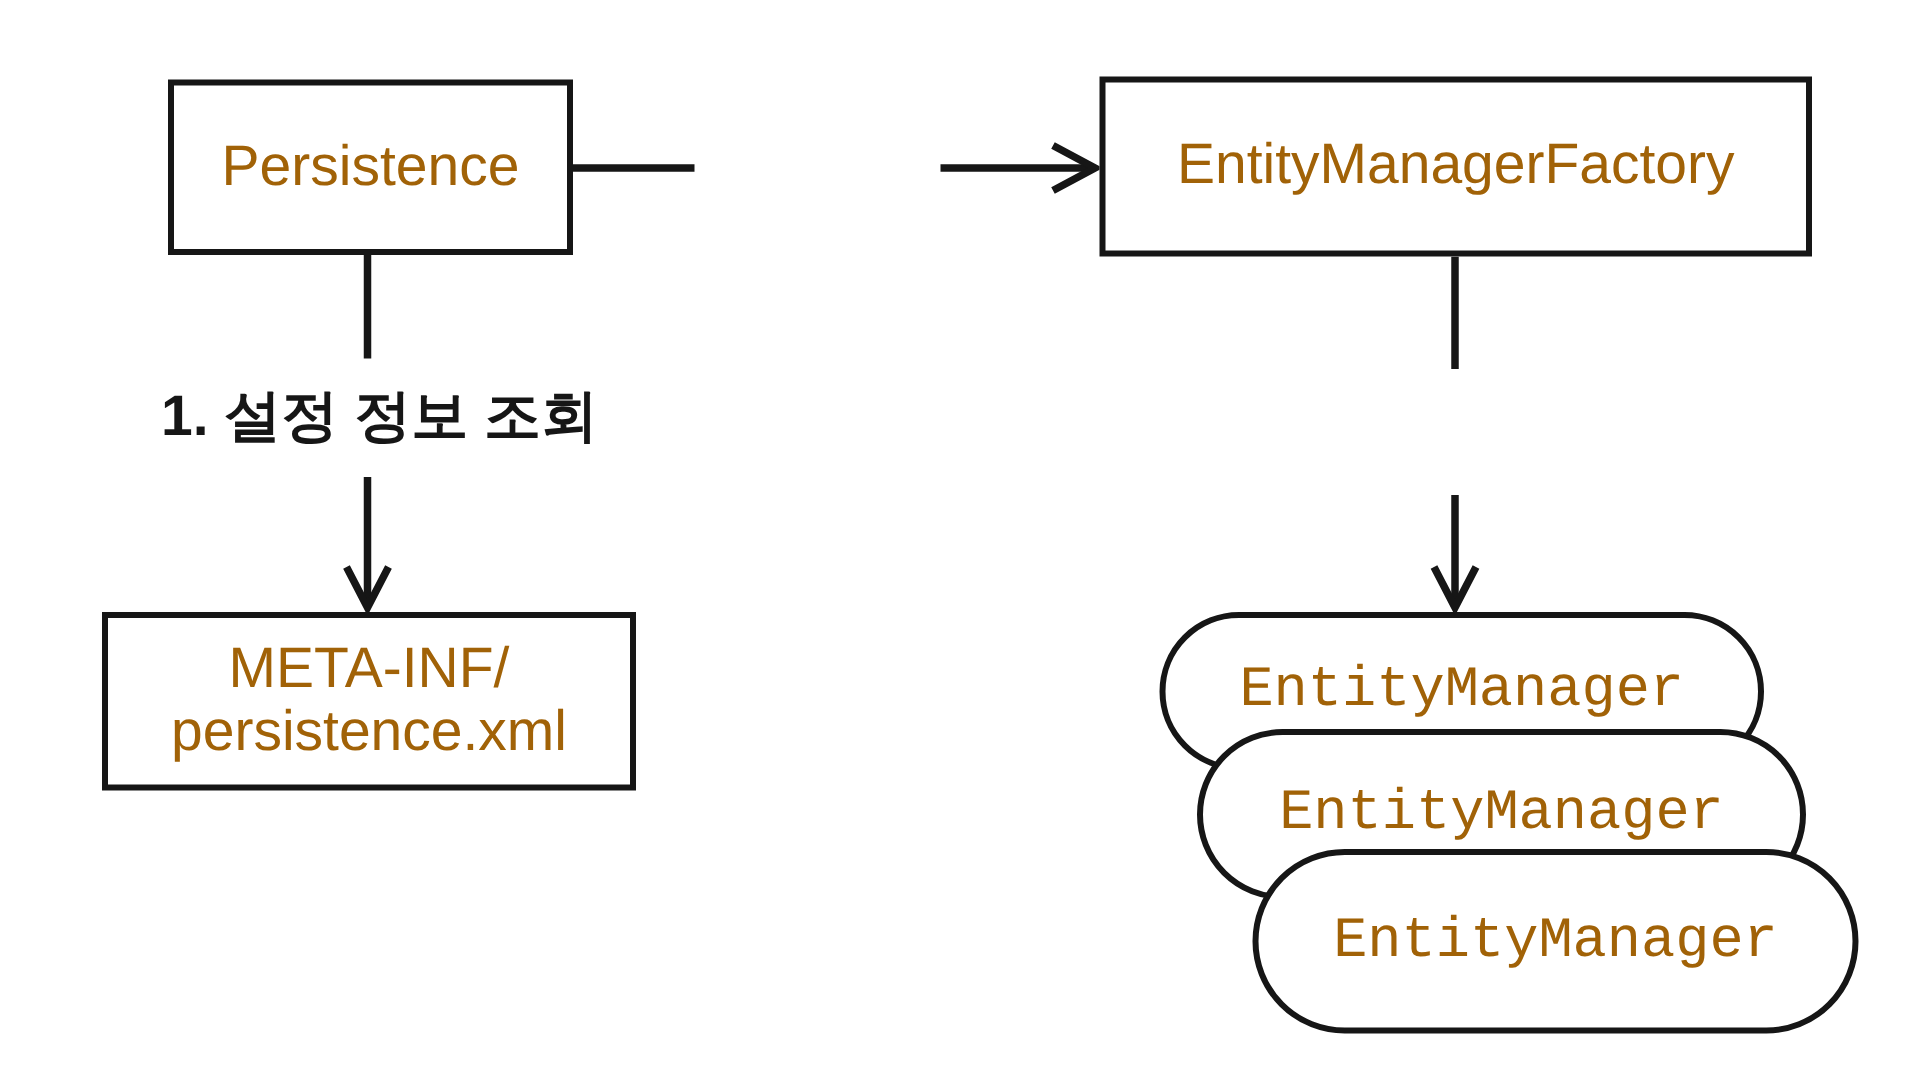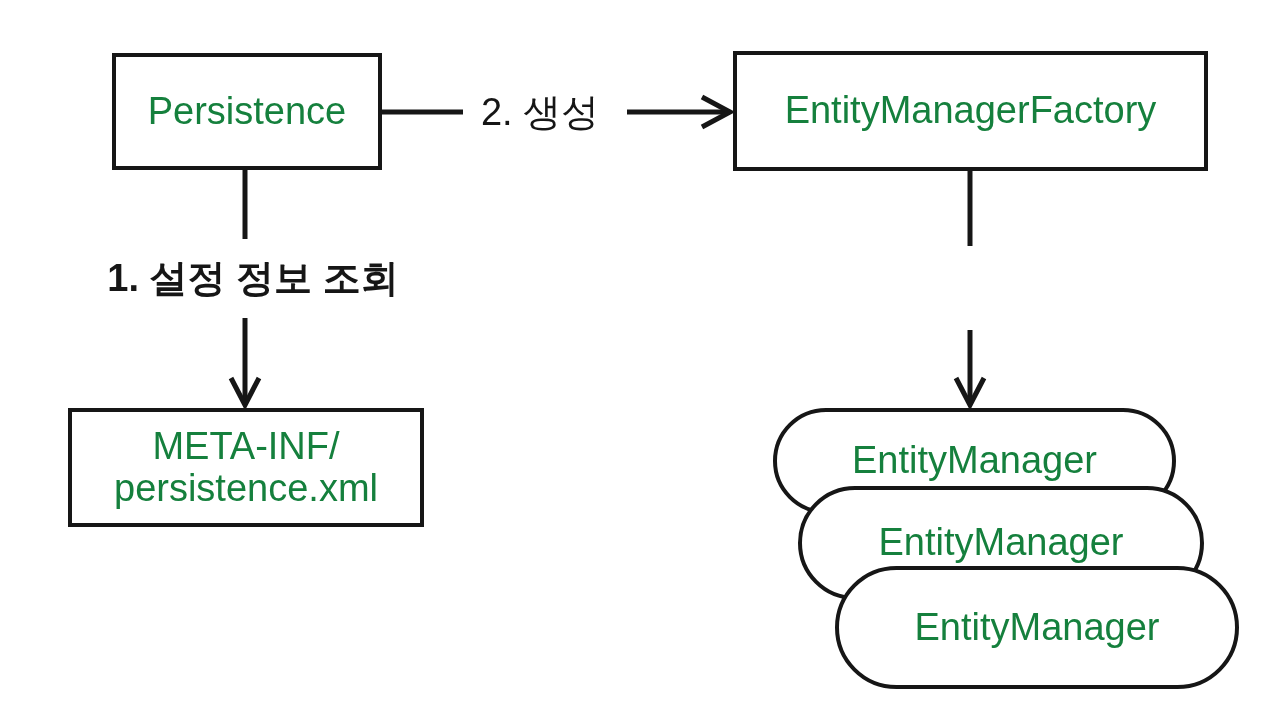--- a/index.html
+++ b/index.html
@@ -35,26 +35,26 @@
     position: absolute;
     box-sizing: border-box;
     border: 4px solid #161616;
     background: #ffffff;
     display: flex;
     align-items: center;
     justify-content: center;
     text-align: center;
     font-size: 38px;
     line-height: 1.1;
-    color: #15803d;
+    color: #a16207;
   }
   .node-persistence   { left: 112px; top: 53px;  width: 270px; height: 117px; }
   .node-emf           { left: 733px; top: 51px;  width: 475px; height: 120px; }
   .node-xml           { left: 68px;  top: 408px; width: 356px; height: 119px; }
-  .node-em            { border-radius: 70px; }
+  .node-em            { border-radius: 70px; font-family: Liberation Mono, monospace; }
   .node-em-1          { left: 773px; top: 408px; width: 403px; height: 106px; border-radius: 53px; }
   .node-em-2          { left: 798px; top: 486px; width: 406px; height: 114px; border-radius: 57px; }
   .node-em-3          { left: 835px; top: 566px; width: 404px; height: 123px; border-radius: 62px; }
   .edge-label {
     position: absolute;
     font-size: 38px;
     line-height: 44px;
     height: 44px;
     text-align: center;
     white-space: nowrap;
@@ -104,18 +104,17 @@
   </div>
 
   <div class="node node-em node-em-2">
     <span>EntityManager</span>
   </div>
 
   <div class="node node-em node-em-3">
     <span>EntityManager</span>
   </div>
 
-  <div class="edge-label edge-label-step2">2. 생성</div>
 
   <div class="edge-label edge-label-step1">1. 설정 정보 조회</div>
 
 
 </div>
 
 </body></html>

